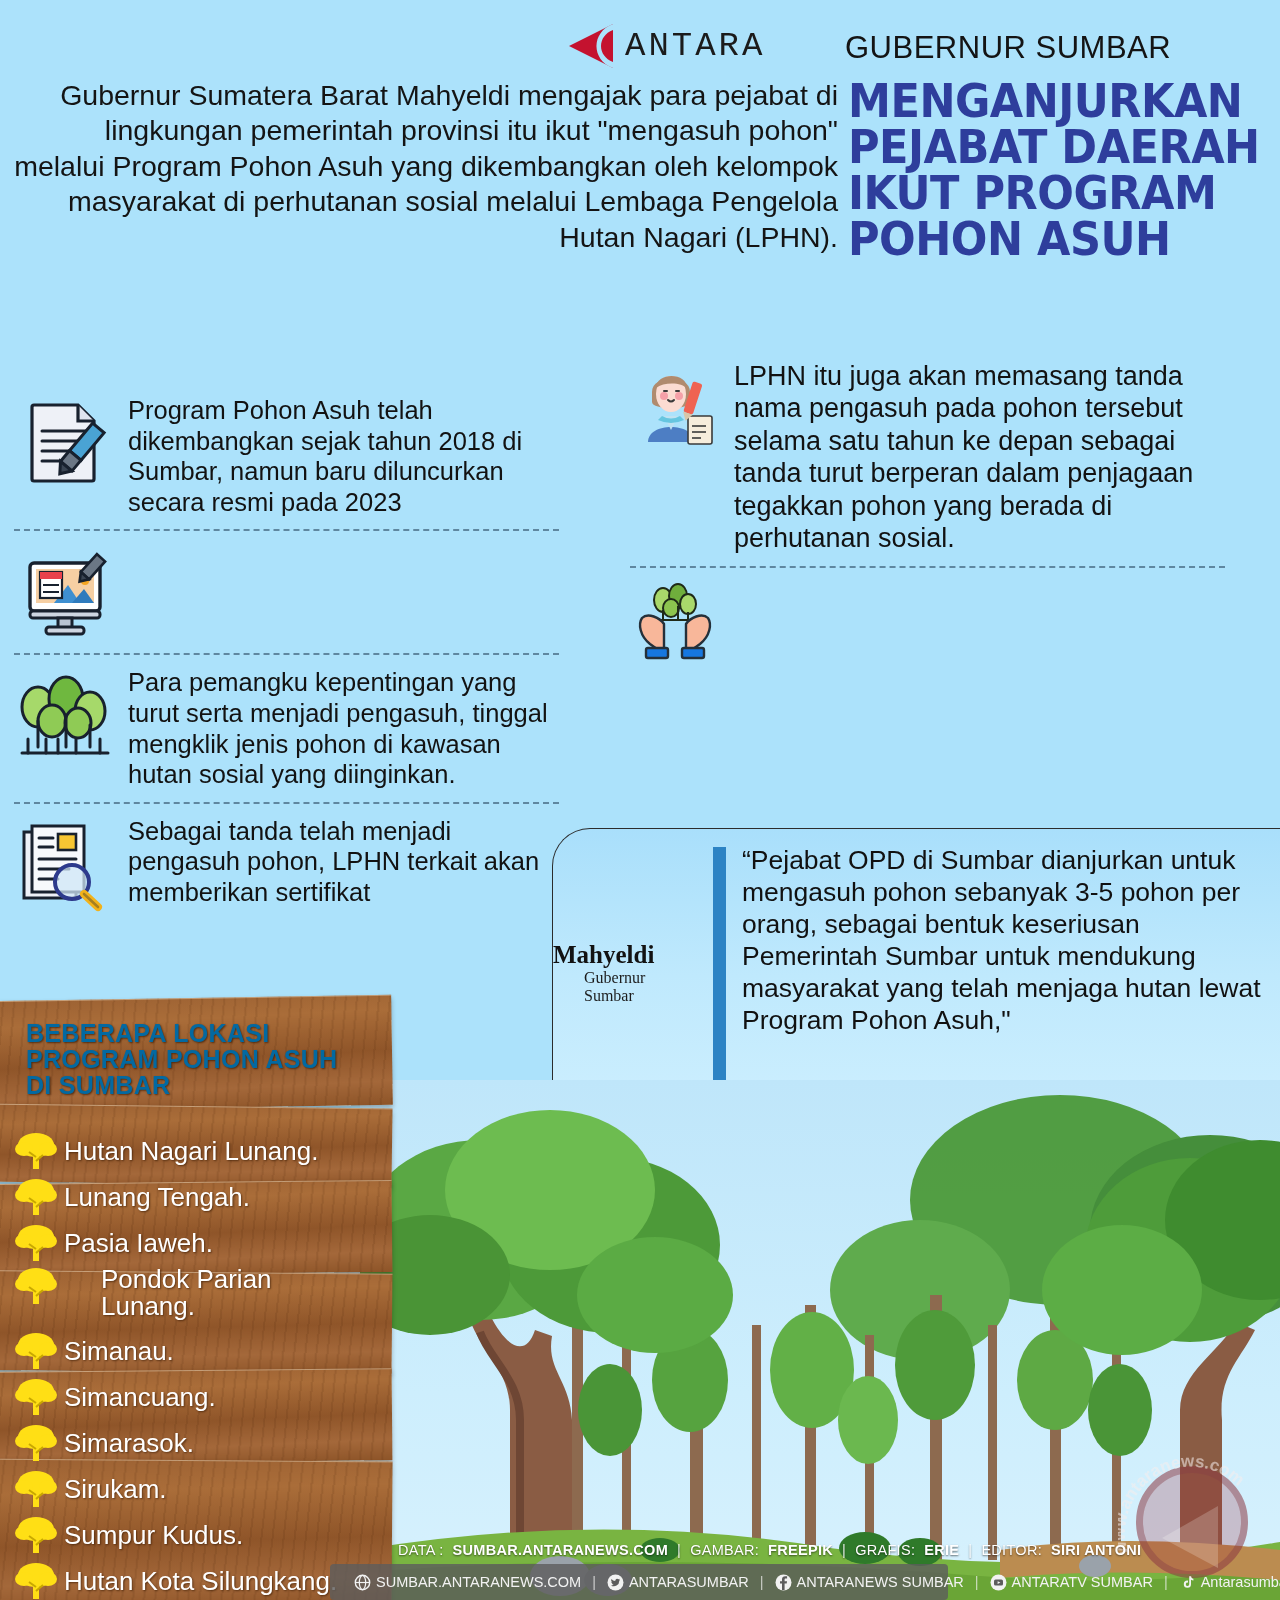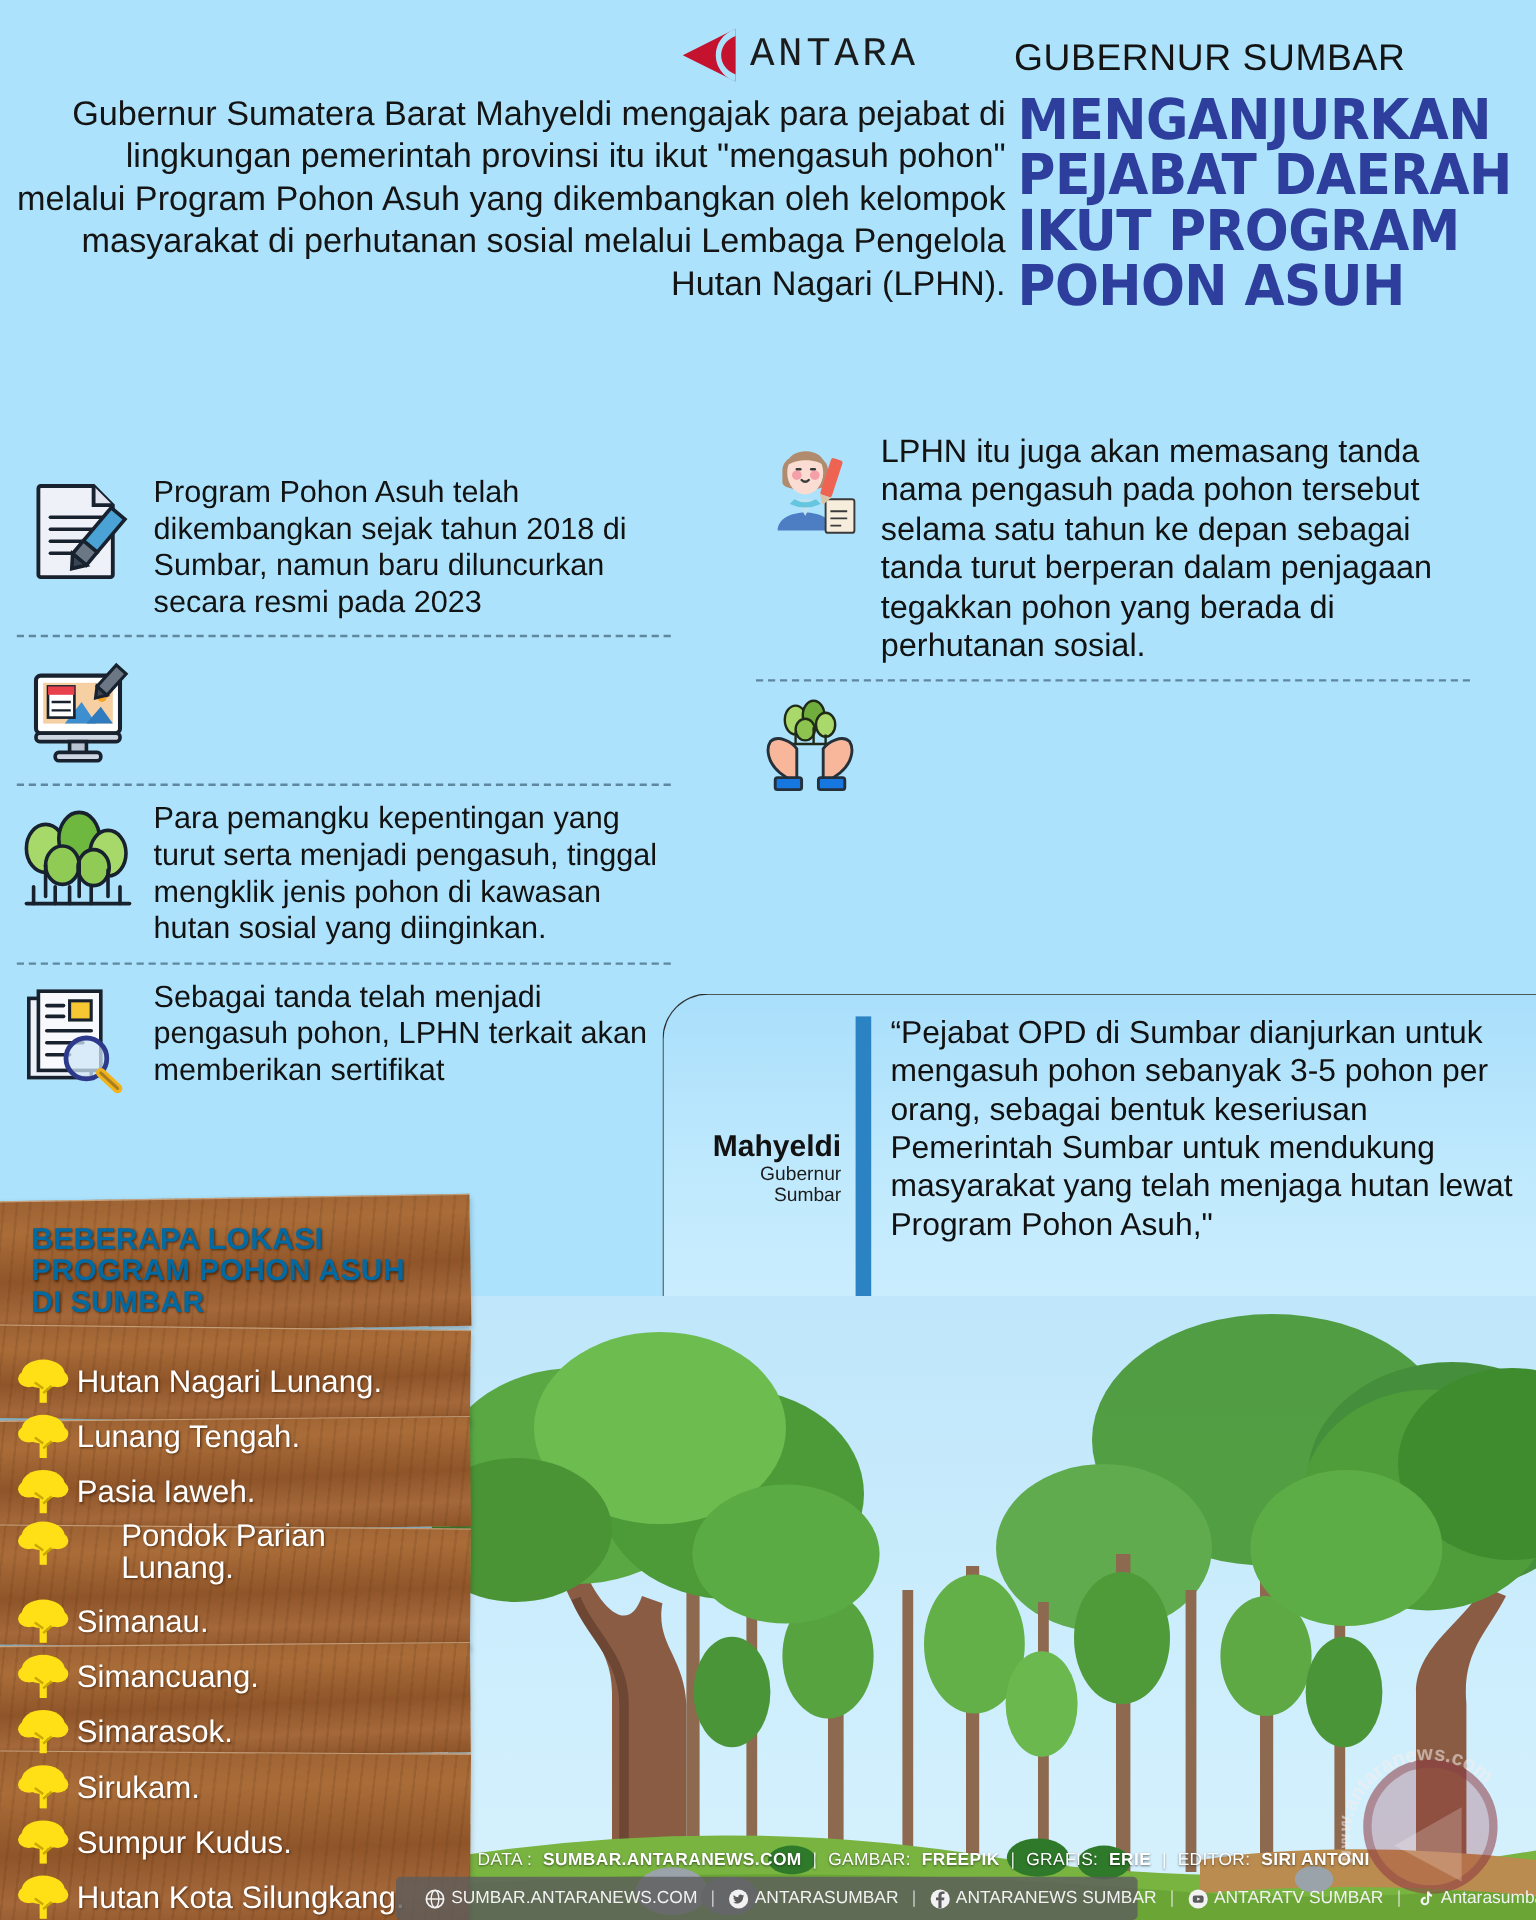--- a/index.html
+++ b/index.html
@@ -48,21 +48,21 @@
   .col-right .bullet .btxt { font-size:27px; }
 
   
   .quote-box {
     position:absolute; left:552px; top:828px; width:740px; height:268px;
     background:linear-gradient(180deg,#a9dffb 0%,#bfe9fd 55%,#cbeefe 100%);
     border:1.5px solid #2c2c2c; border-right:none; border-bottom:none;
     border-top-left-radius:38px;
     display:flex; align-items:flex-start;
   }
-  .quote-attrib { width:160px; text-align:right; padding:112px 12px 0 0; }
+  .quote-attrib { width:160px; text-align:left; padding:112px 12px 0 0;font-family:Liberation Serif, serif; }
   .quote-name { font-size:25px; font-weight:bold; color:#121212; }
   .quote-role { font-size:16px; color:#1c1c1c; line-height:1.12;margin-left:31px; }
   .quote-bar { width:13px; background:#2c83c4; align-self:stretch; margin:18px 16px 0 0; }
   .quote-text { font-size:26.5px; line-height:1.205; color:#111; padding-top:16px; width:540px; }
 
   
   .wood-sign { position:absolute; left:-8px; top:998px; width:400px; height:602px; }
   .plank {
     position:absolute; left:0; width:400px;
     background:

